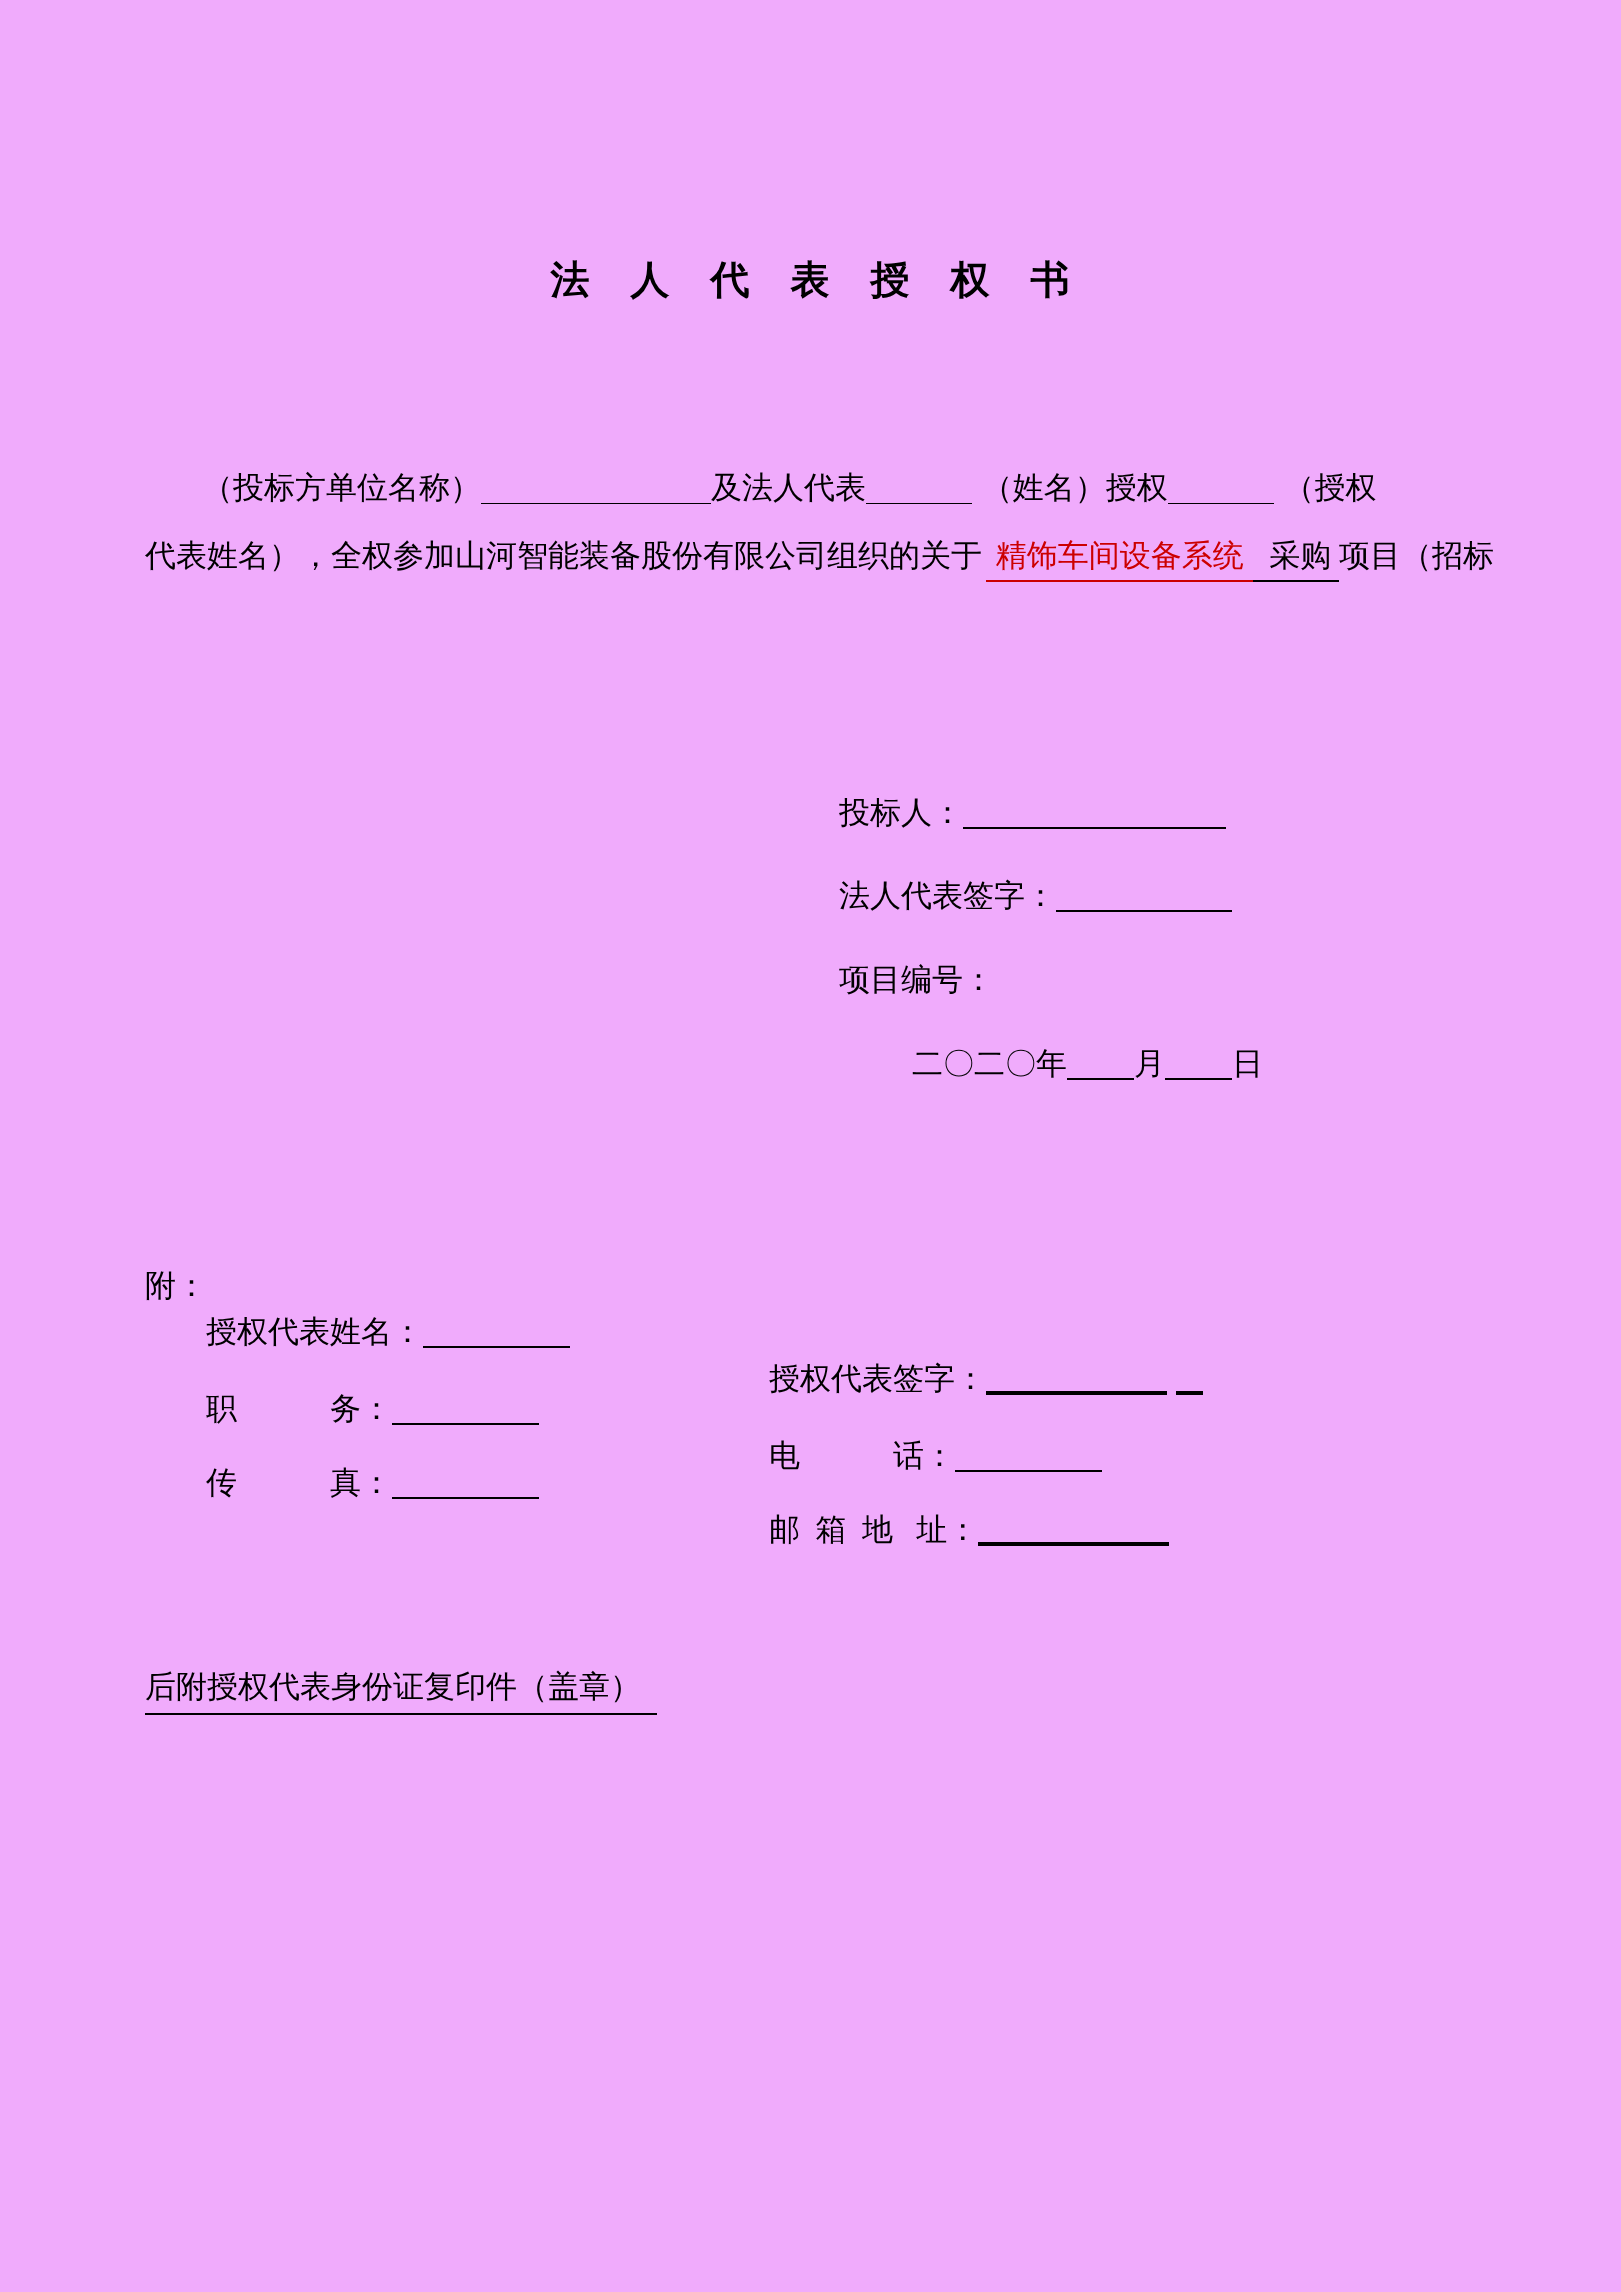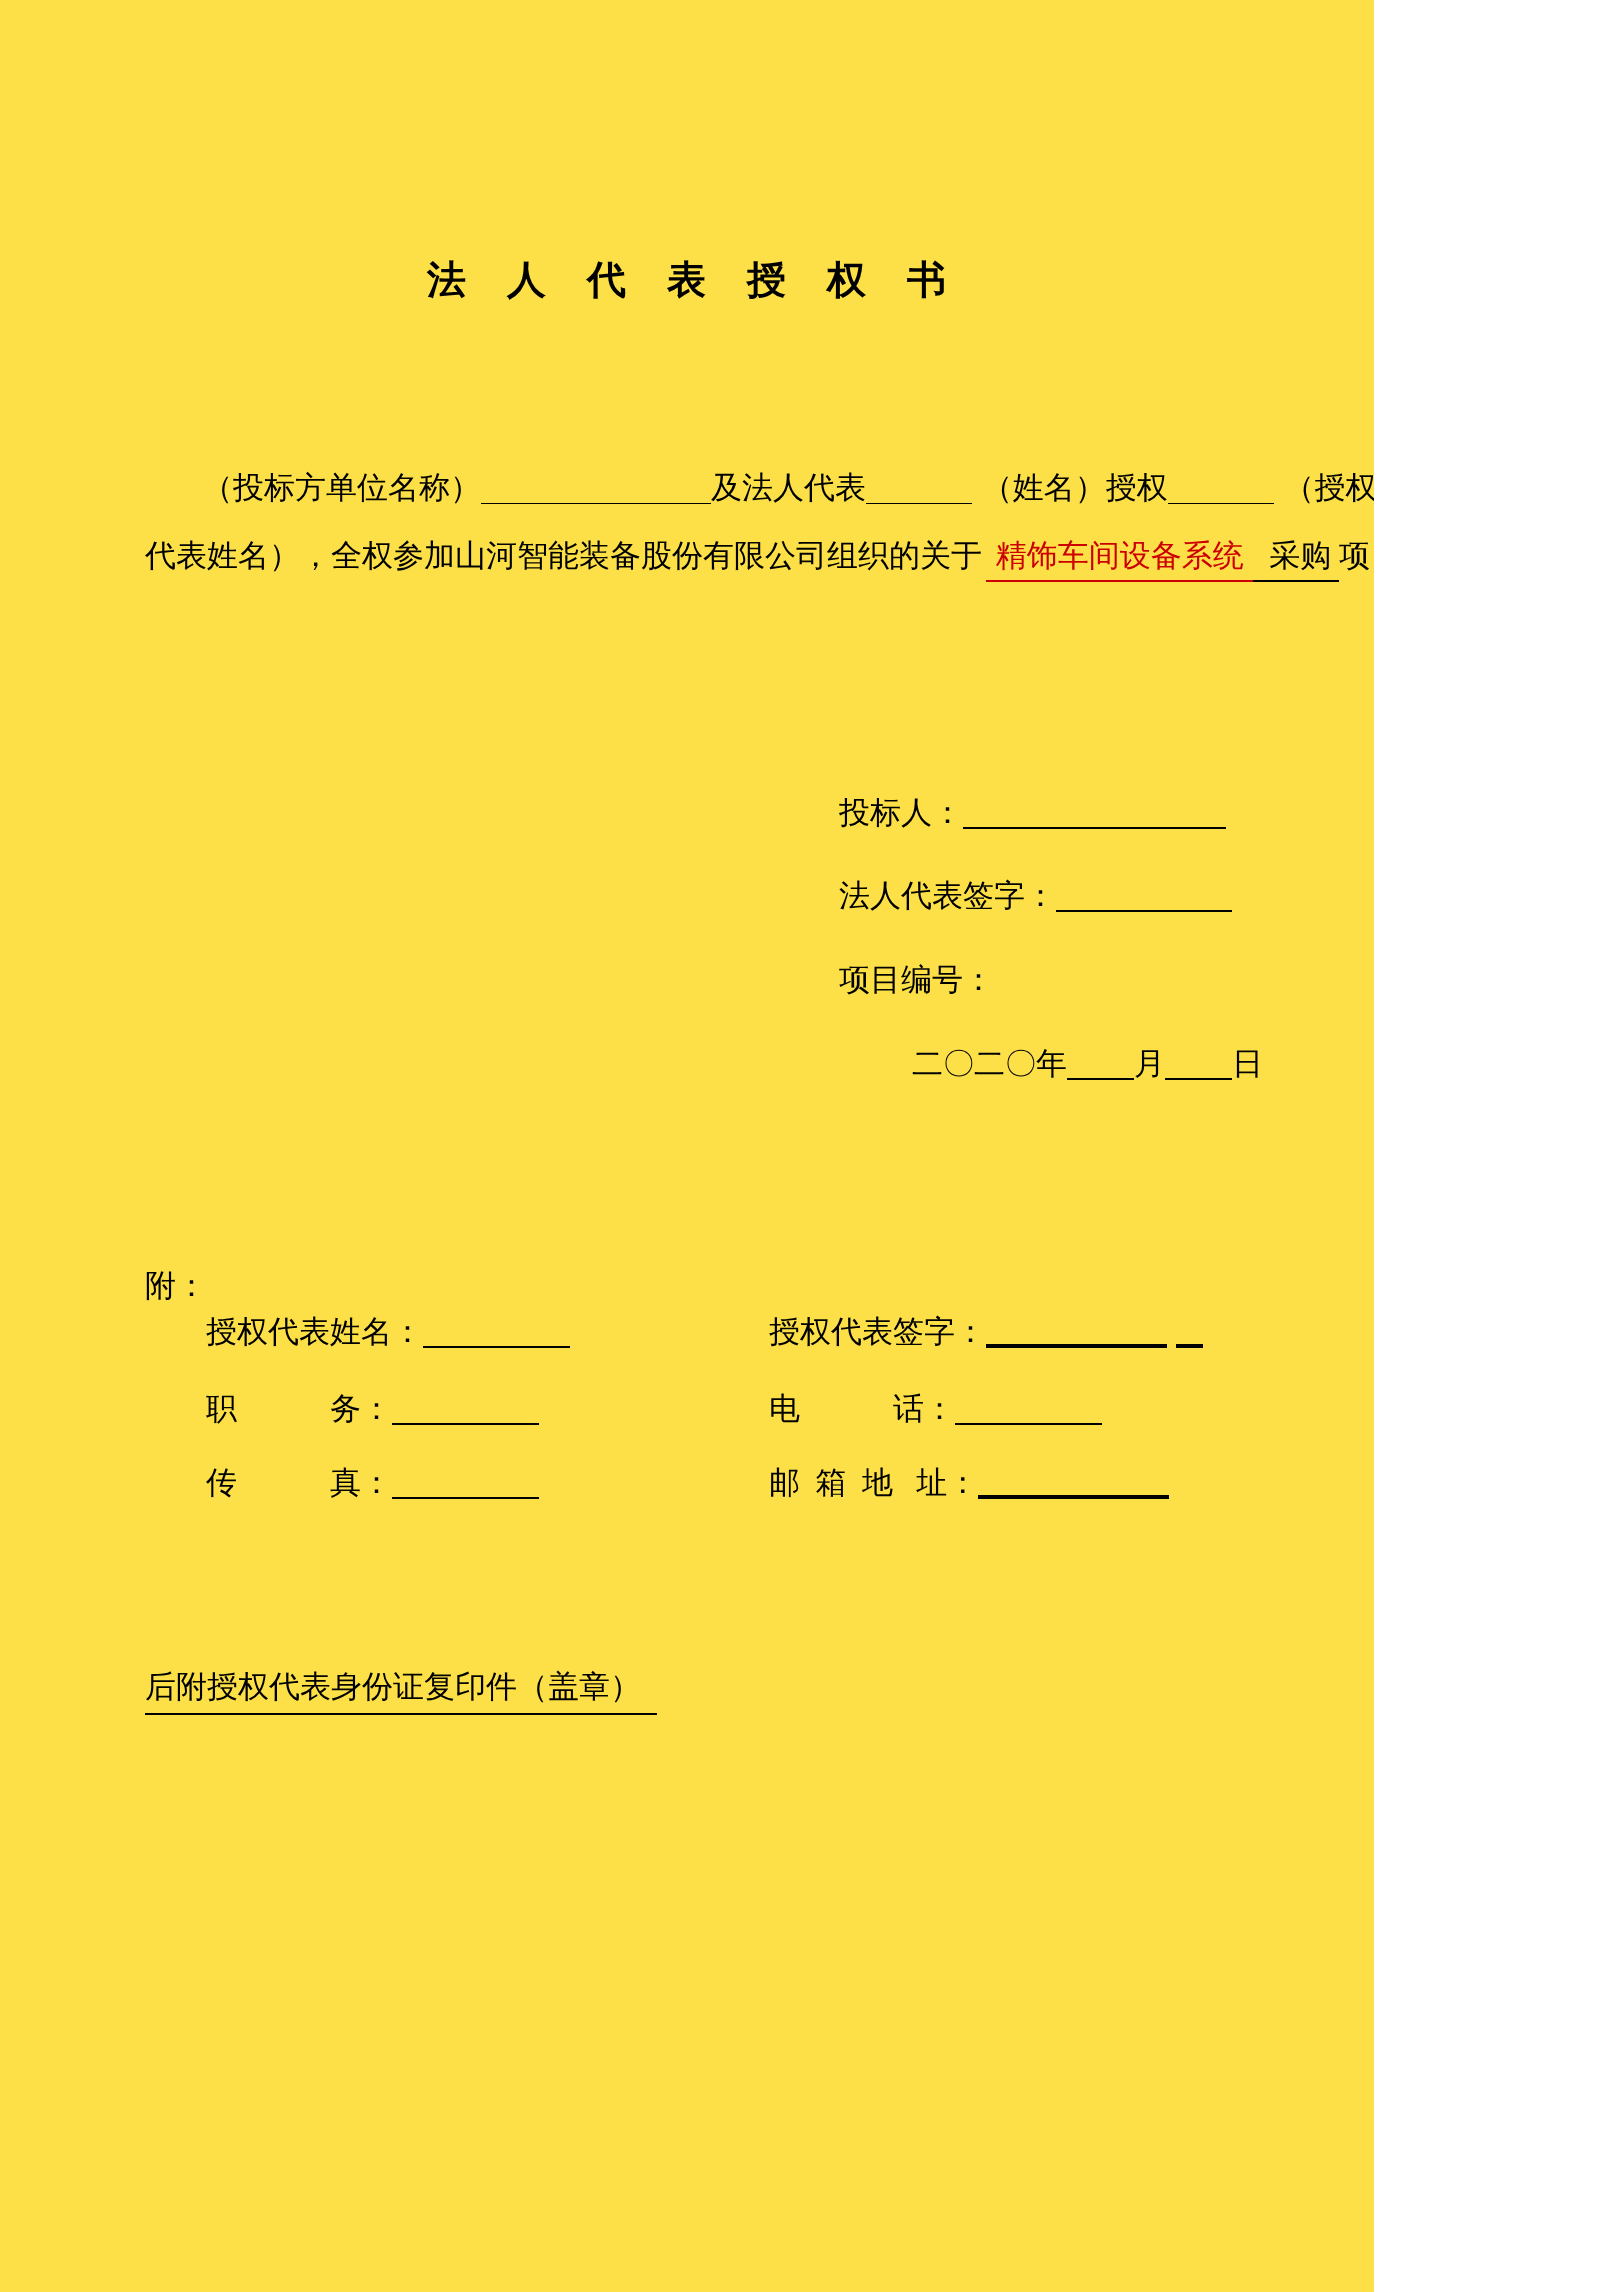--- a/index.html
+++ b/index.html
@@ -1,21 +1,21 @@
 <!DOCTYPE html>
 <html><head>
 <meta charset="utf-8">
 <style>
   html,body{margin:0;padding:0;}
   body{
     width:1621px;height:2293px;background:#ffffff;color:#000;
     font-family:"Liberation Serif","DejaVu Serif",serif;
     font-size:31px;
   }
-  .page{position:relative;width:1374px;height:2293px;background:#fde047;overflow:hidden;font-family:Liberation Serif, serif;}
+  .page{position:relative;width:1621px;height:2293px;background:#f0abfc;overflow:hidden;font-family:Liberation Serif, serif;}
   .txt{white-space:pre;}
 
   .title{
     position:absolute;top:253px;left:0;width:100%;
     text-align:center;font-size:39px;font-weight:600;
     letter-spacing:1px;white-space:pre;
   }
   .salutation{position:absolute;top:386px;left:145px;white-space:pre;}
 
   .para-line{position:absolute;left:145px;width:1372px;white-space:pre;}
@@ -45,21 +45,21 @@
   .b268{width:263px;border-bottom-width:2.9px;}
   .b180{width:176px;border-bottom-width:2.9px;}
   .bdate{width:67px;border-bottom-width:2.9px;}
 
   .att-heading{position:absolute;left:145px;top:1265px;}
   .att-row{position:absolute;left:0;top:0;width:1621px;}
   .ar1{top:1311px;}
   .ar2{top:1388px;}
   .ar3{top:1462px;}
   .att-left{position:absolute;left:206px;white-space:pre;}
-  .att-right{position:absolute;left:769px;white-space:pre;}
+  .att-right{position:absolute;left:769px;white-space:pre;margin-top:47px;}
   .b150{width:147px;border-bottom-width:2px;}
   .b185b{width:181px;border-bottom-width:4.9px;}
   .b28b{width:27.4px;border-bottom-width:4.9px;margin-left:8.8px;}
   .b195b{width:191px;border-bottom-width:4.9px;}
 
   .footer{position:absolute;left:145px;top:1666px;}
   .footer .u{
     display:inline-block;border-bottom:2.9px solid #000;
     padding:0 15.7px 4.9px 0;white-space:pre;
   }

